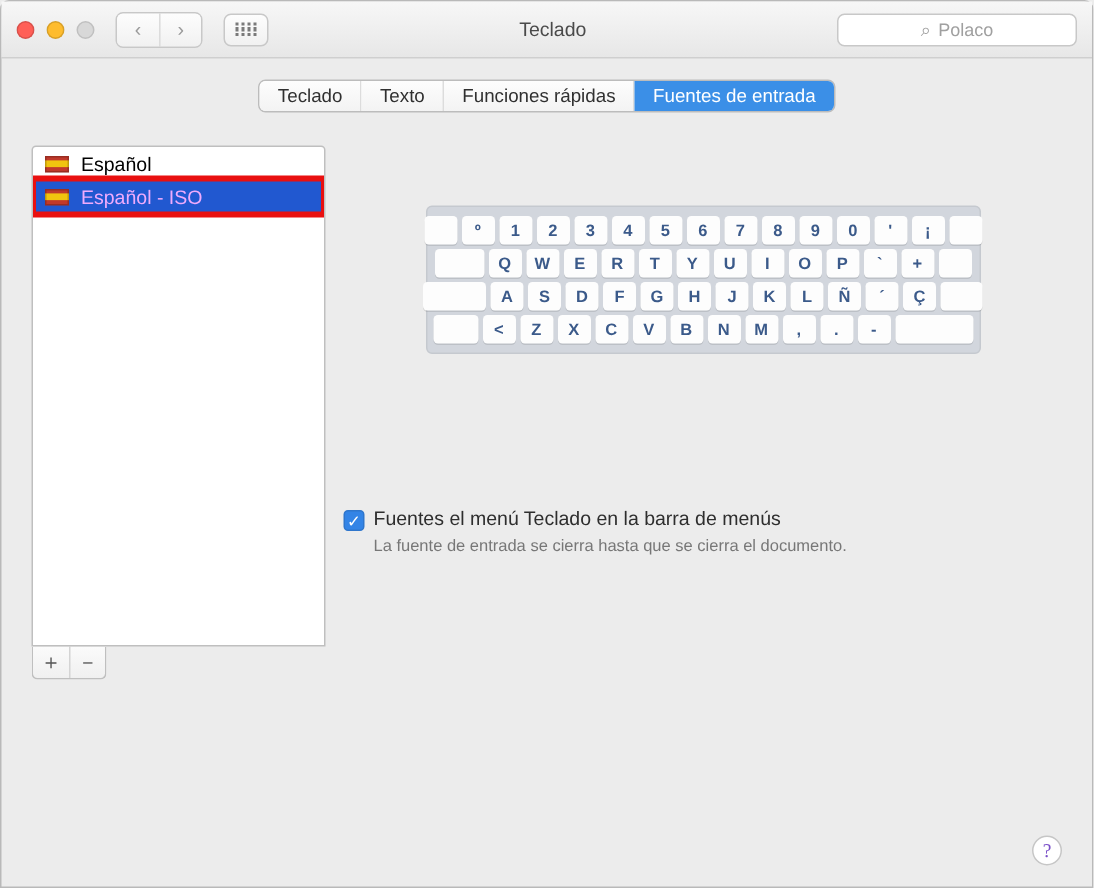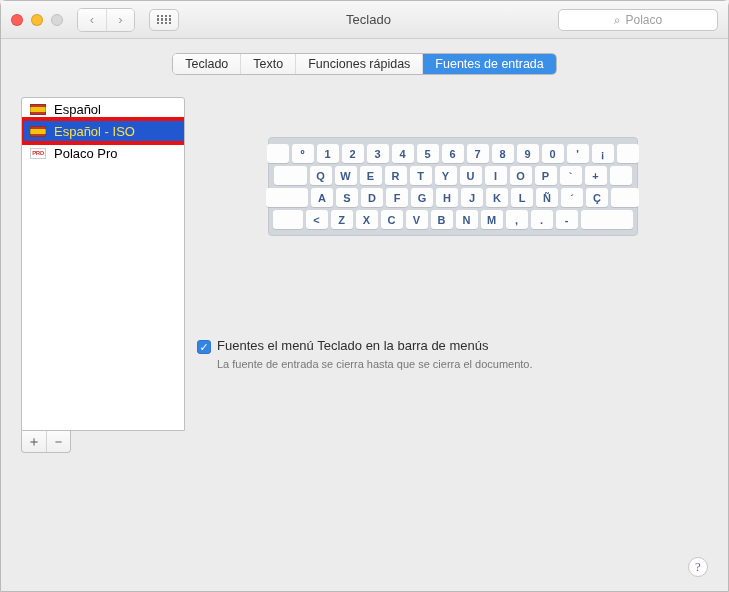--- a/index.html
+++ b/index.html
@@ -17,24 +17,24 @@
   .gridicon span{background:#7a7a7a}
   .wintitle{flex:1; text-align:center; font-size:13px; color:#4a4a4a;}
   .search{width:160px; height:22px; border:1px solid #c8c8c8; border-radius:5px; background:#fff; display:flex; align-items:center; justify-content:center; gap:5px; color:#a0a0a0; font-size:12px;}
   .content{padding:14px 20px 10px;}
   .tabbar{display:flex; justify-content:center;}
   .tabseg{display:flex; border:1px solid #bcbcbc; border-radius:5px; overflow:hidden; background:#fff; height:22px;}
   .tab{padding:0 12px; font-size:12.5px; display:flex; align-items:center; color:#303030; background:linear-gradient(#fdfdfd,#f3f3f3); border-right:1px solid #dcdcdc;}
   .tab:last-child{border-right:none;}
   .tab.selected{background:#3b8fe7; color:#fff;}
   .body{display:flex; gap:12px; margin-top:22px;}
-  .leftwrap{display:flex; flex-direction:column; width:164px;}
+  .leftwrap{display:flex; flex-direction:column; width:196px;}
   .list{border:1px solid #bfbfbf; border-radius:3px 3px 0 0; background:#fff; height:334px; overflow:hidden;}
   .row{display:flex; align-items:center; gap:8px; padding:2px 8px; height:22px; font-size:13px;}
-  .row.selected{background:#2158d0; color:#fde047;}
+  .row.selected{background:#2158d0; color:#f0abfc;}
   .flag{width:16px; height:11px; position:relative; border:0.5px solid rgba(0,0,0,.2);}
   .flag.es{background:linear-gradient(to bottom,#c0392b 0 25%,#f1c40f 25% 75%,#c0392b 75%);}
   .flag.pro{background:#fff; color:#d33; font-size:6px; font-weight:700; display:flex; align-items:center; justify-content:center; letter-spacing:-0.5px;}
   .hl{position:absolute; border:4px solid #e91010;}
   .addremove{display:flex; border:1px solid #bfbfbf; border-top:none; border-radius:0 0 4px 4px; height:22px; width:max-content; background:linear-gradient(#fbfbfb,#f0f0f0);}
   .pm{width:24px; display:flex; align-items:center; justify-content:center; font-size:14px; color:#555;}
   .pm+.pm{border-left:1px solid #d4d4d4;}
   .rightcol{flex:1; display:flex; flex-direction:column;}
   .kbwrap{margin: 40px auto 0; width:370px; background:#d2d6dd; border:1px solid #c5c9cf; border-radius:4px; padding:6px 4px;}
   .kbrow{display:flex; gap:3px; margin-bottom:3px; justify-content:center;}
@@ -99,24 +99,20 @@
         <div class="list" id="sourcelist" style="position:relative;">
             <div class="row">
               <div class="flag es"></div>
               <span>Español</span>
             </div>
             <div class="row selected">
               <div class="flag es"></div>
               <span>Español - ISO</span>
             </div>
             <div class="hl" style="left: -2px; top: 19px; width: 198px; height: 28px;"></div>
-            <div class="row">
-              <div class="flag pro">PRO</div>
-              <span>Polaco Pro</span>
-            </div>
           </div>
         <div class="addremove">
           <div class="pm">＋</div>
           <div class="pm">－</div>
         </div>
       </div>
 
       <div class="rightcol">
         <div class="kbwrap">
           <div id="kbrows">

